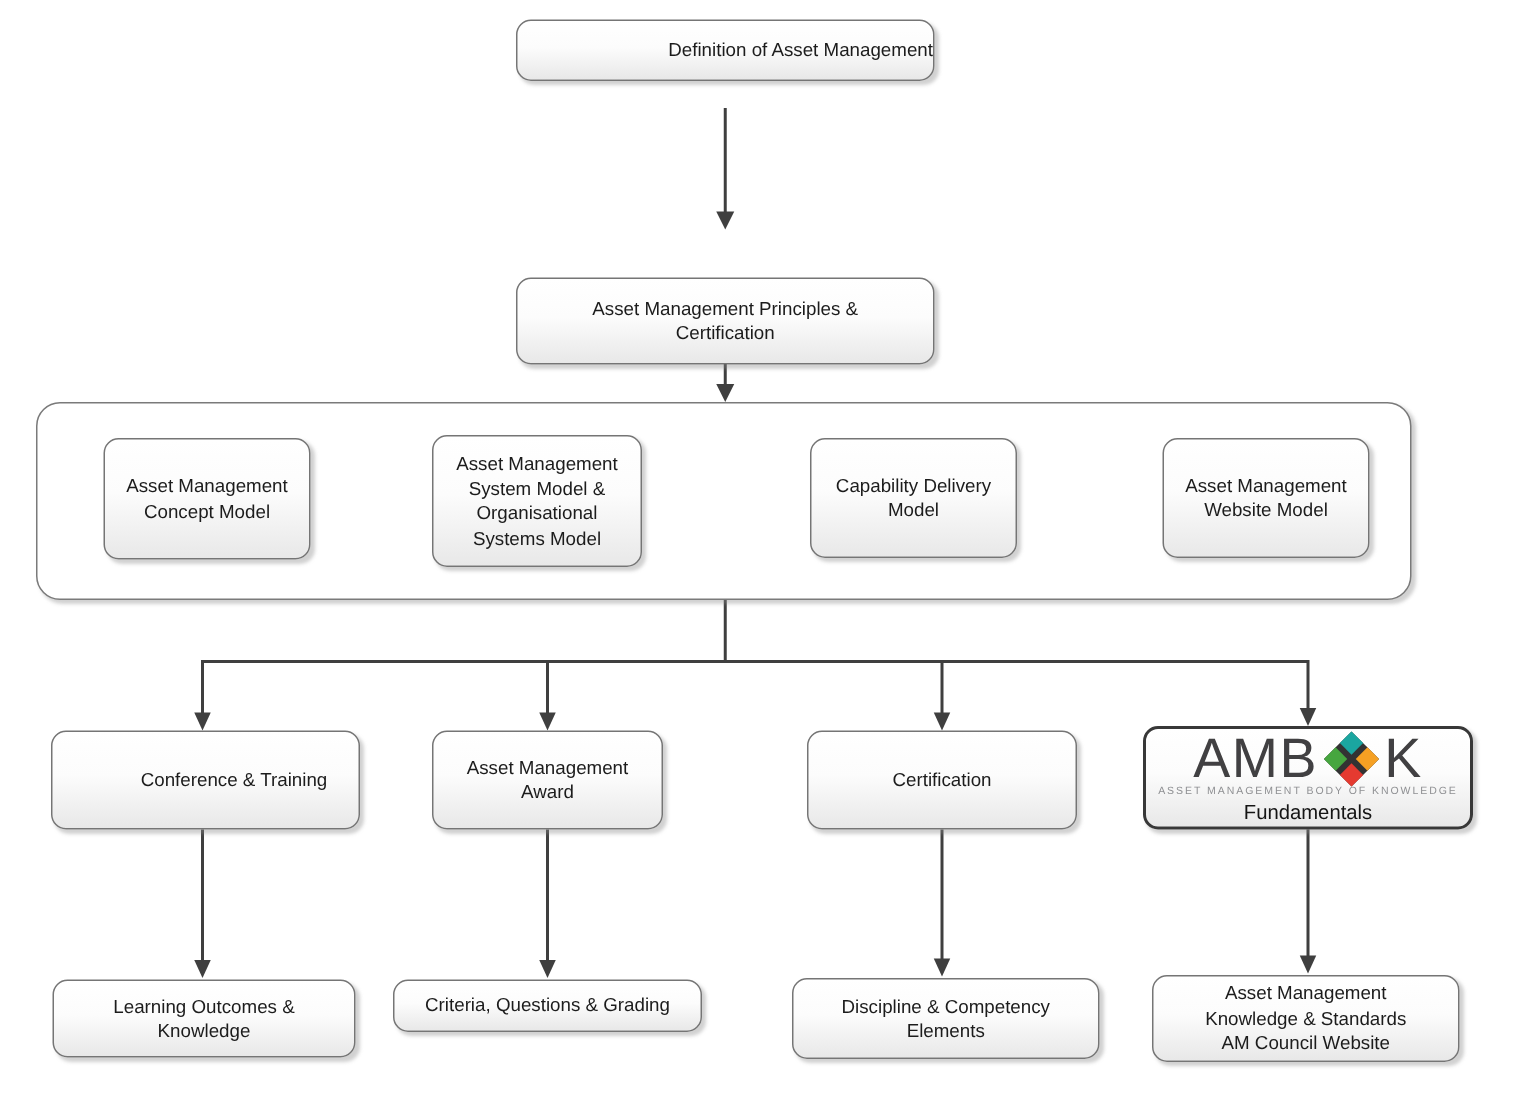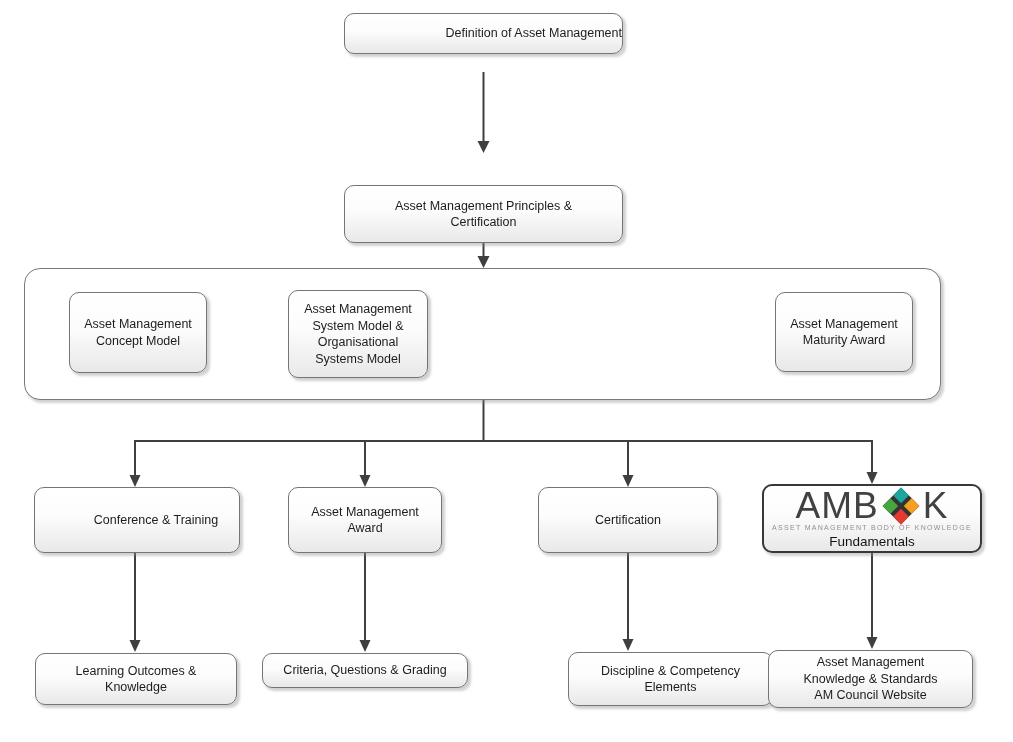--- a/index.html
+++ b/index.html
@@ -38,21 +38,21 @@
   #n-concept{left:69px;top:292px;width:138px;height:81px;}
   #n-system{left:288px;top:290px;width:140px;height:88px;}
   #n-capability{left:540px;top:292px;width:138px;height:80px;}
   #n-maturity{left:775px;top:292px;width:138px;height:80px;}
   #n-conference{left:34px;top:487px;width:206px;height:66px;padding-left:38px;}
   #n-award{left:288px;top:487px;width:154px;height:66px;}
   #n-certification{left:538px;top:487px;width:180px;height:66px;}
   #n-ambok{left:762px;top:484px;width:220px;height:69px;border:2px solid #383838;padding:3px 0 2px 0;}
   #n-learning{left:35px;top:653px;width:202px;height:52px;}
   #n-criteria{left:262px;top:653px;width:206px;height:35px;}
-  #n-discipline{left:528px;top:652px;width:205px;height:54px;margin-left:40px;}
+  #n-discipline{left:528px;top:652px;width:205px;height:54px;}
   #n-knowledge{left:768px;top:650px;width:205px;height:58px;}
 
   
   .ambok-logo-row{display:flex;align-items:center;justify-content:center;height:34px;}
   .ambok-letters{
     font-size:37px;font-weight:400;color:#414042;letter-spacing:1px;line-height:30px;
   }
   .ambok-diamond{width:42px;height:38px;display:flex;align-items:center;justify-content:center;margin:0 1px;}
   .dgrid{
     width:26px;height:26px;
@@ -144,25 +144,31 @@
 
   <div class="node" id="n-system">
     <div class="label">
         <div>Asset Management</div>
         <div>System Model &amp;</div>
         <div>Organisational</div>
         <div>Systems Model</div>
       </div>
   </div>
 
+  <div class="node" id="n-capability">
+    <div class="label">
+        <div>Capability Delivery</div>
+        <div>Model</div>
+      </div>
+  </div>
 
   <div class="node" id="n-maturity">
     <div class="label">
         <div>Asset Management</div>
-        <div>Maturity Award</div>
+        <div>Website Model</div>
       </div>
   </div>
 
   <div class="node" id="n-conference">
     <div class="label">
         <div>Conference &amp; Training</div>
       </div>
   </div>
 
   <div class="node" id="n-award">

